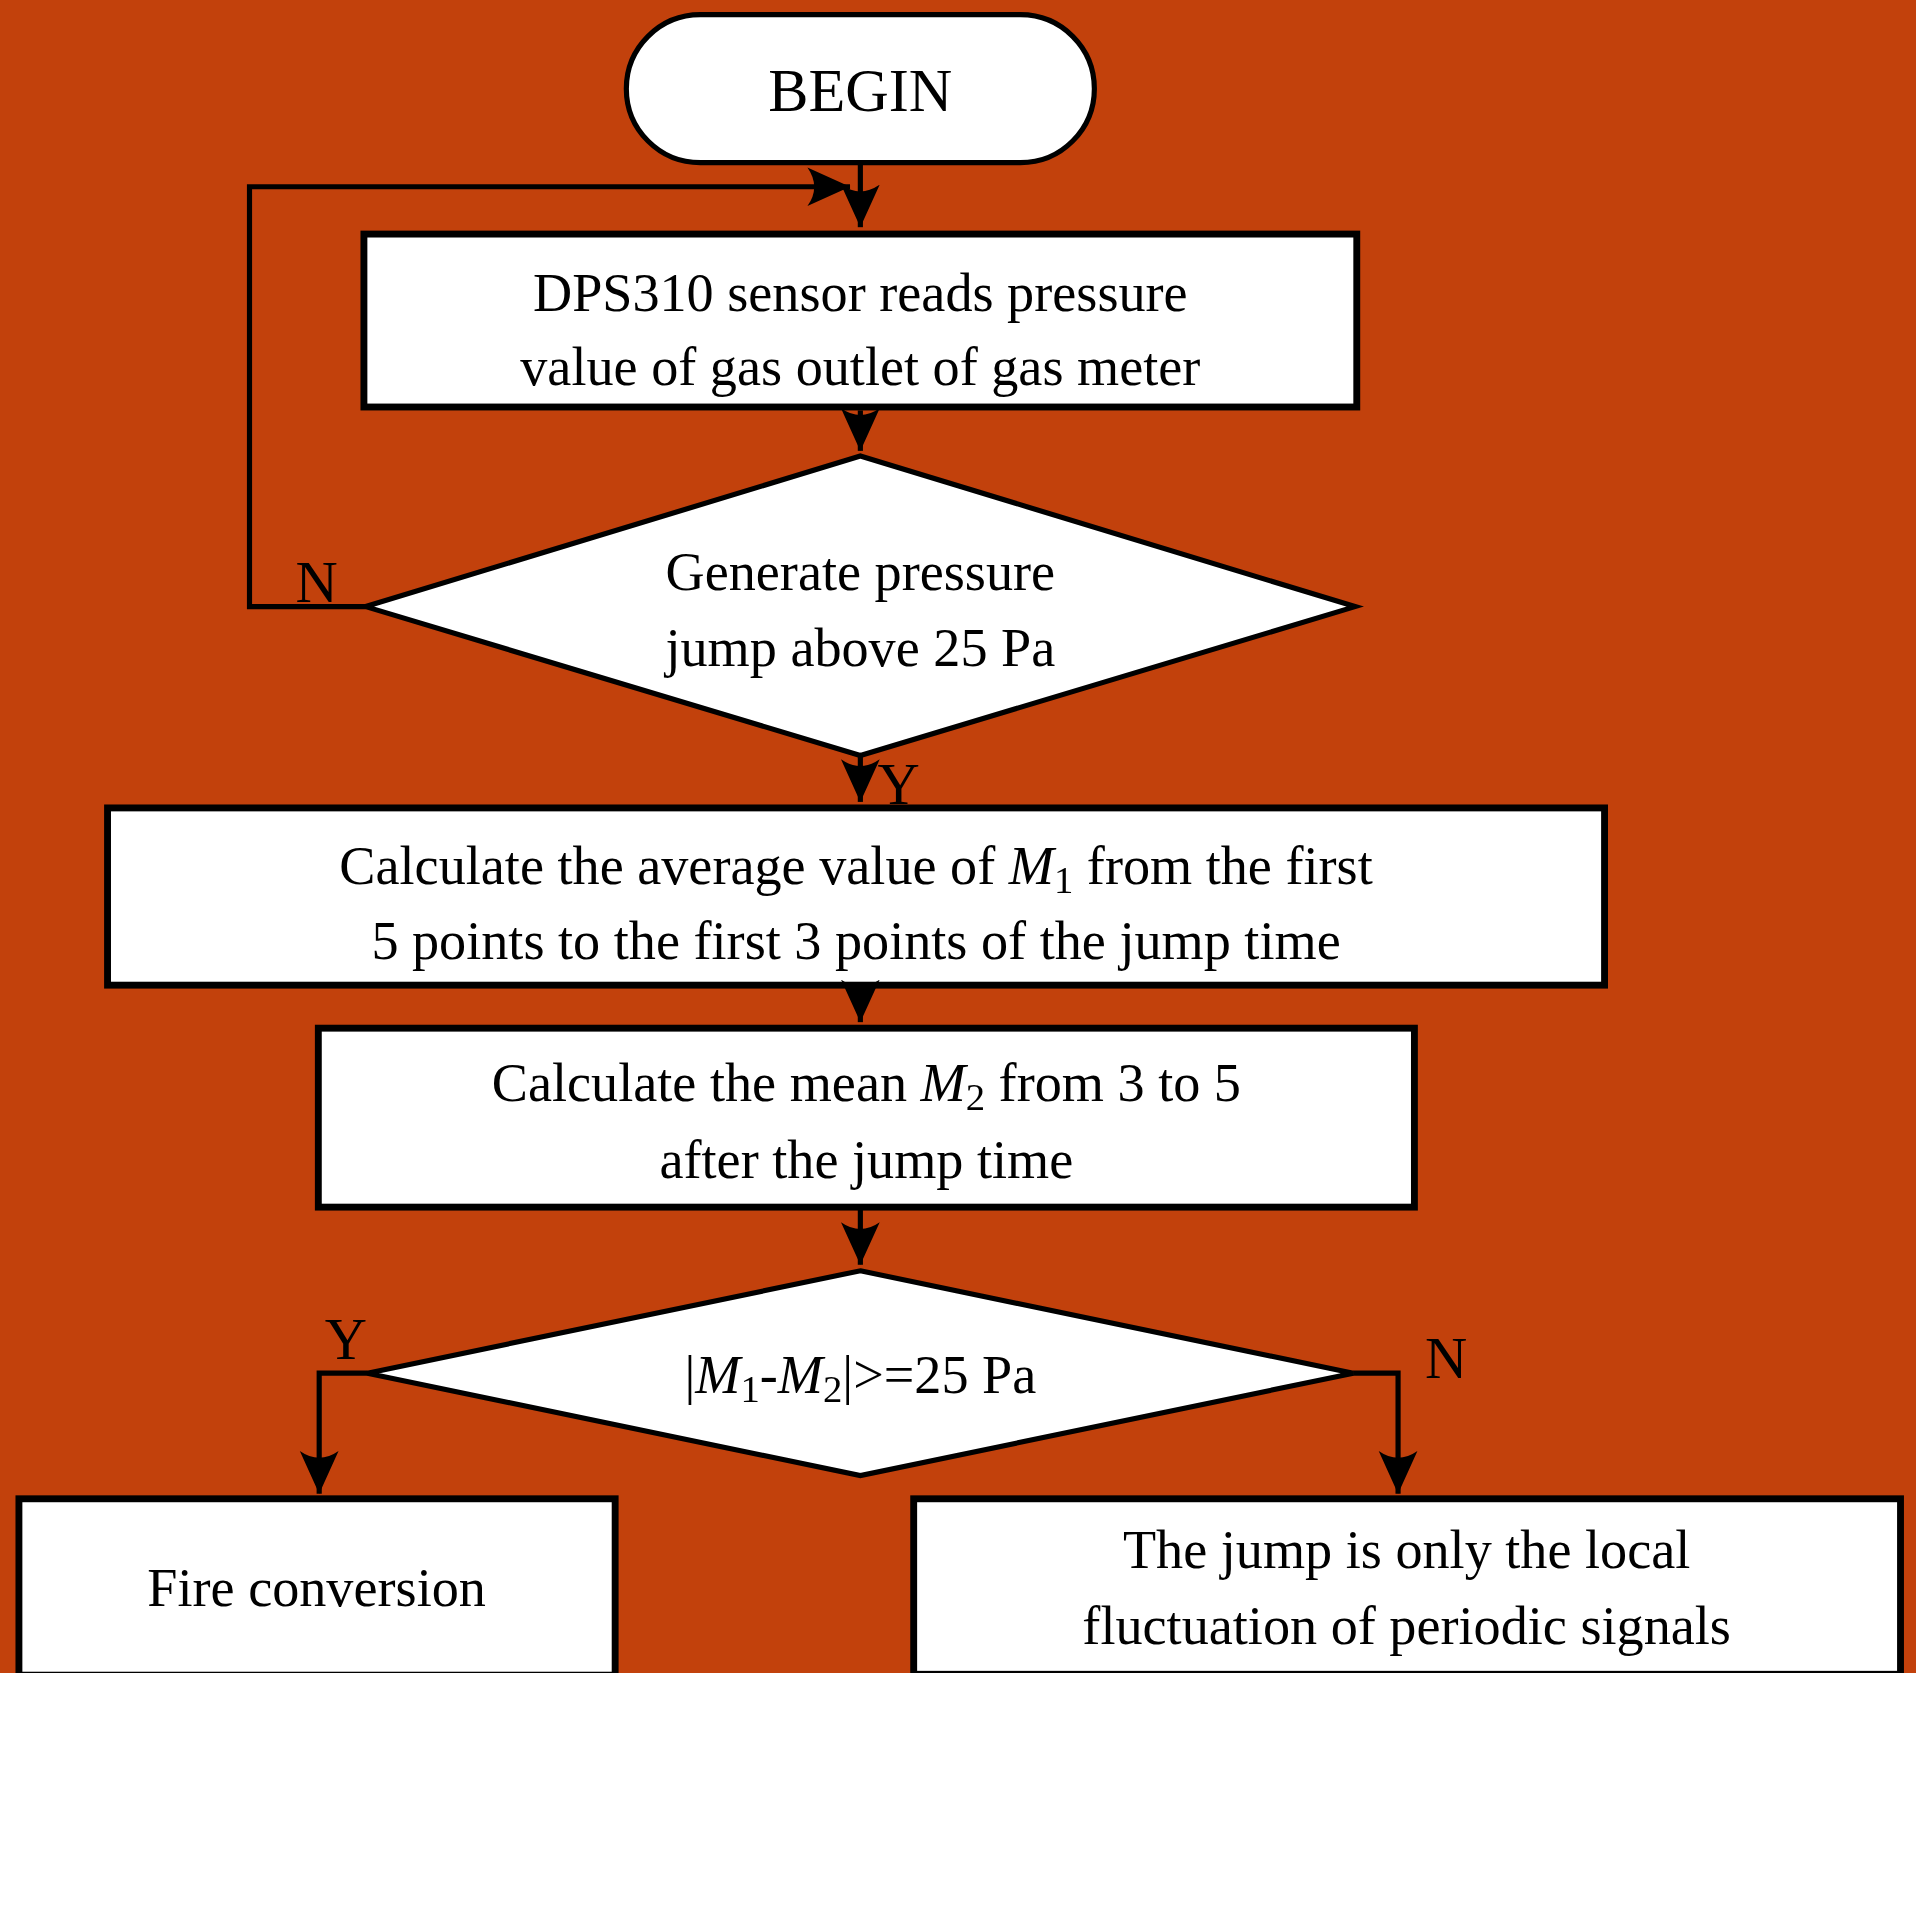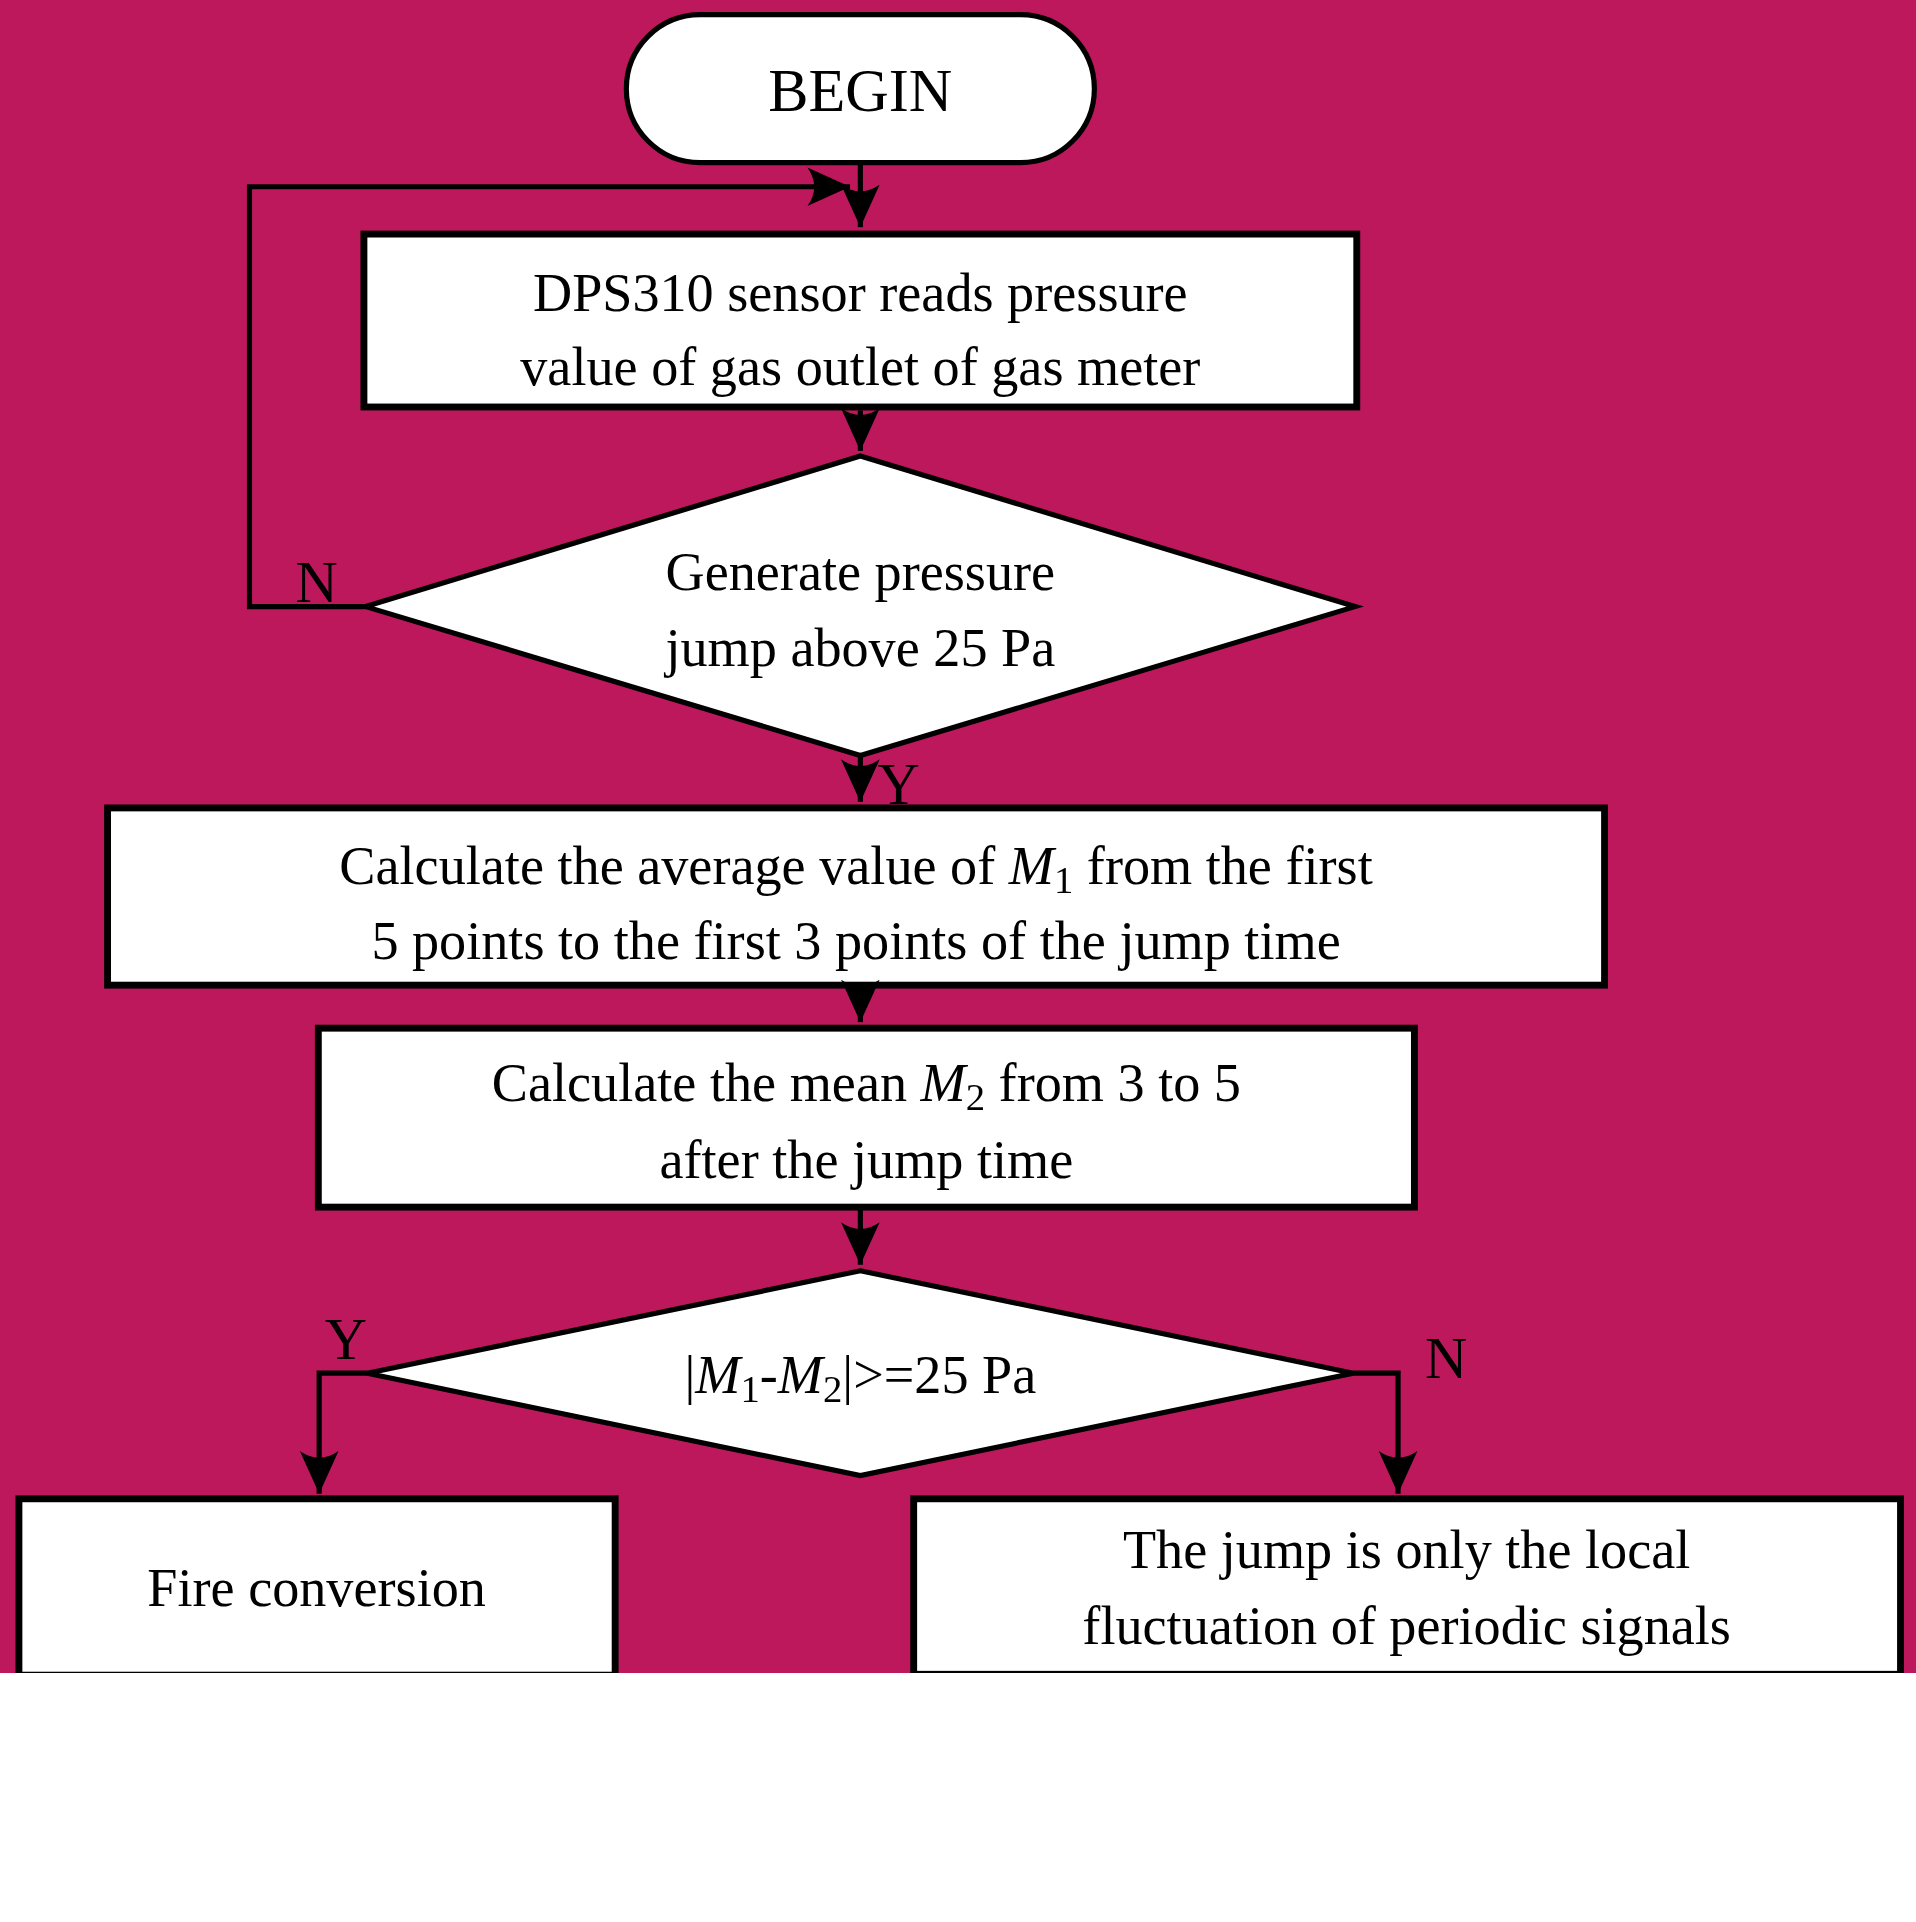--- a/index.html
+++ b/index.html
@@ -4,21 +4,21 @@
 <style>
   html, body {
     margin: 0;
     padding: 0;
     background: #ffffff;
   }
   .canvas {
     position: relative;
     width: 1916px;
     height: 1673px;
-    background: #be185d;
+    background: #c2410c;
   }
   svg {
     display: block;
     width: 1916px;
     height: 1923px;
   }
   .shape {
     fill: #ffffff;
     stroke: #000000;
   }

